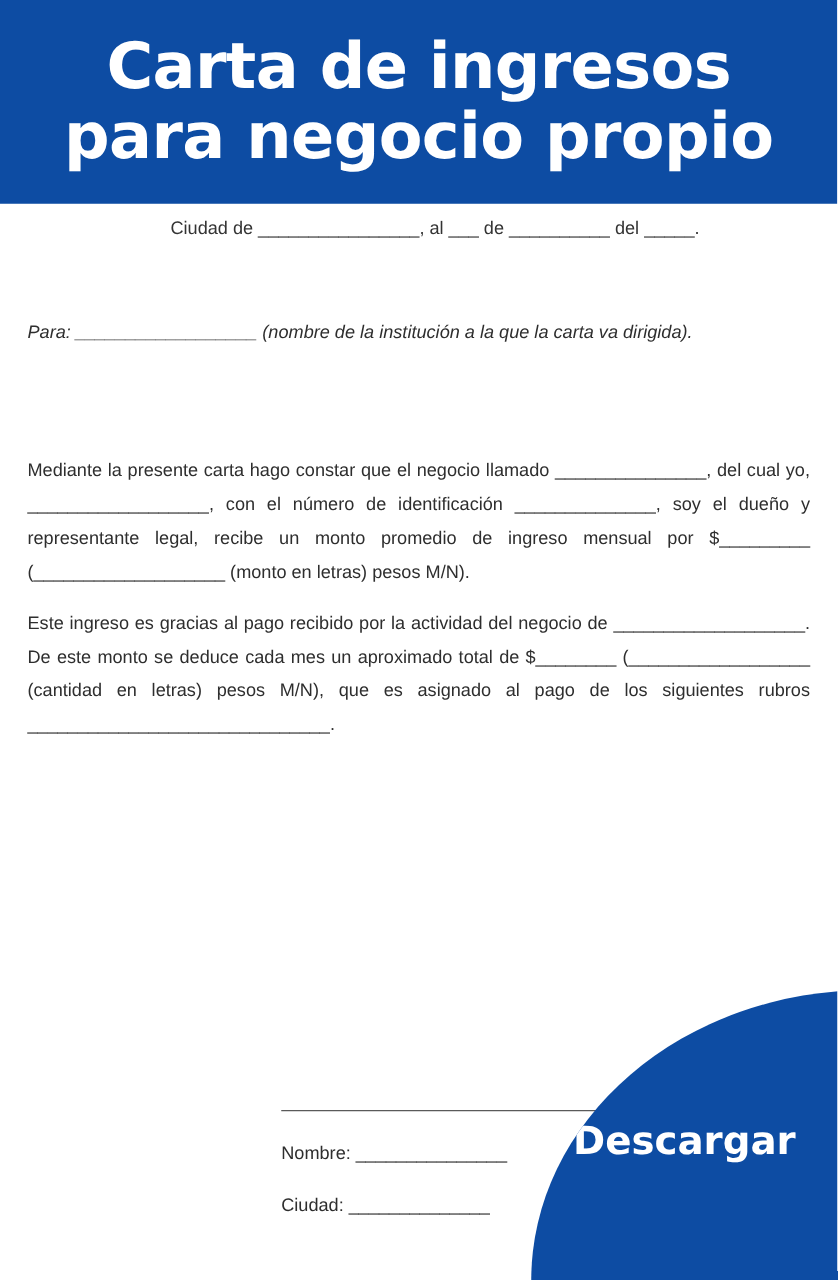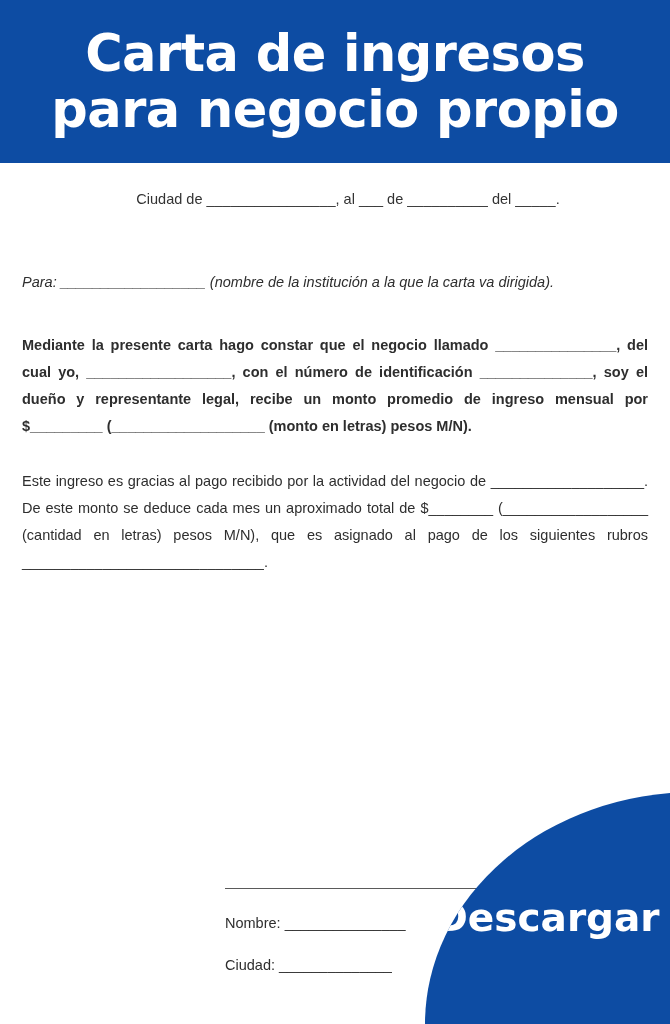--- a/index.html
+++ b/index.html
@@ -47,43 +47,43 @@
   .banner-line.l1 { margin-bottom: 2px; }
 
   
   .doc {
     position: absolute;
     left: 0;
     top: 163px;
     width: 670px;
     height: 861px;
     box-sizing: border-box;
-    padding: 16px 22px;
+    padding: 0 22px;
     color: #2b2b2b;
     font-size: 14.5px;
   }
 
   .line-date {
     margin-top: 12px;
     text-align: center;
     font-size: 14.5px;
     color: #333333;
     padding-left: 26px;
   }
 
   .para {
     text-align: justify;
     text-justify: inter-word;
     font-size: 14.5px;
     line-height: 27px;
     color: #2e2e2e;
   }
   .para.p-para    { margin-top: 62px; text-align: left; font-style: italic; }
-  .para.p-main    { margin-top: 36px; font-weight: bold; }
-  .para.p-second  { margin-top: 28px; }
+  .para.p-main    { margin-top: 84px; }
+  .para.p-second  { margin-top: 14px; }
   .para.p-third   { margin-top: 26px; }
   .para.p-sign    { margin-top: 66px; text-align: left; }
 
   
   .sig-block {
     position: absolute;
     left: 225px;
     top: 725px;
     width: 330px;
   }
@@ -112,21 +112,21 @@
   }
   .badge-text {
     position: absolute;
     left: 0;
     top: 104px;
     width: 245px;
     text-align: center;
     color: #ffffff;
     font-family: "DejaVu Sans", sans-serif;
     font-weight: bold;
-    font-size: 39px;
+    font-size: 31px;
     line-height: 1.12;
   }
   .badge-text .bt-line { display: block; white-space: nowrap; }
 </style>
 </head>
 <body>
 
 <div class="page">
 
   <div class="banner">

